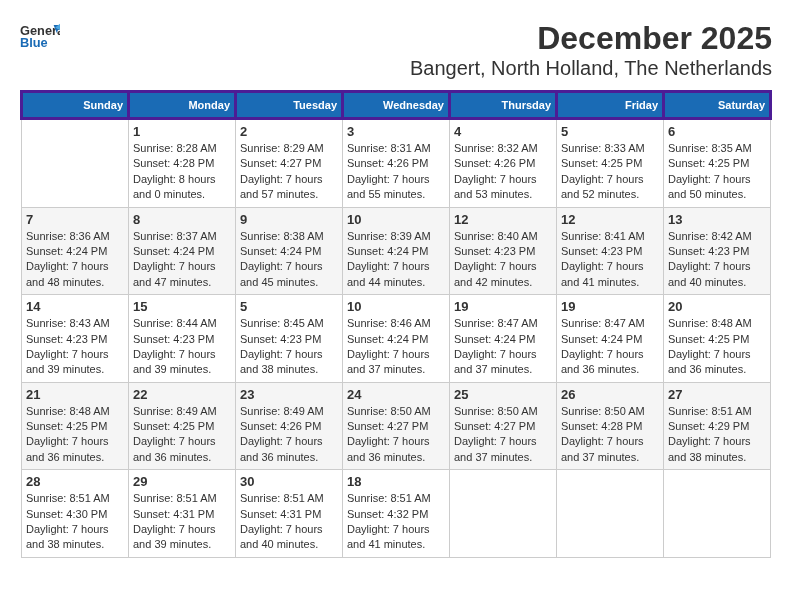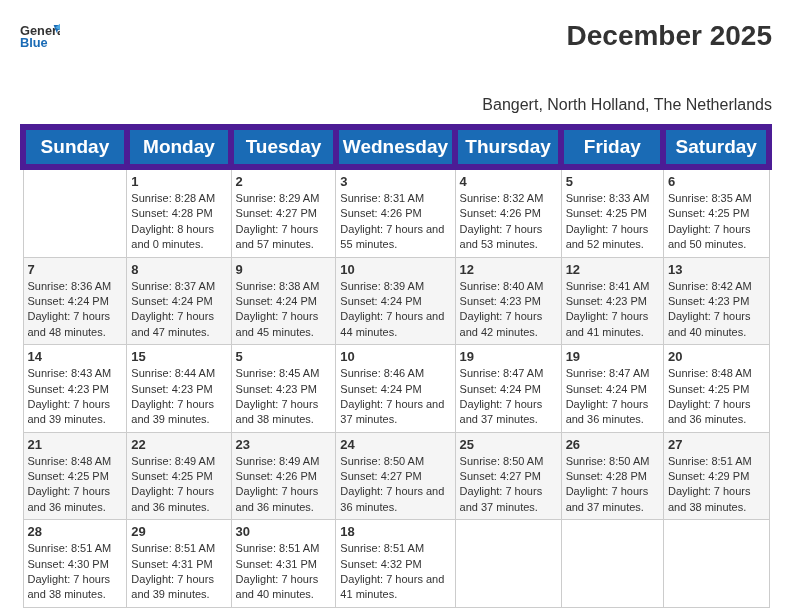--- a/index.html
+++ b/index.html
@@ -27,43 +27,42 @@
     }
     .logo-row {
       display: flex;
       align-items: center;
       gap: 4px;
     }
     .title-section {
       text-align: right;
     }
     .month-title {
-      font-size: 28px;
+      font-size: 32px;
       font-weight: bold;
       color: #333;
     }
     .location {
-      font-size: 16px;
+      font-size: 20px;
       color: #333;
       font-weight: normal;
-      margin-top: 44px;
     }
     .calendar {
       width: 100%;
       border-collapse: collapse;
       font-size: 11px;
     }
     .calendar th {
       background-color: #1a6bb5;
       color: #fff;
       padding: 6px 4px;
-      text-align: center;
-      font-size: 19px;
+      text-align: right;
+      font-size: 11px;
       font-weight: bold;
-      border: 6px solid #4c1d95;
+      border: 3px solid #4c1d95;
     }
     .calendar td {
       border: 1px solid #ccc;
       vertical-align: top;
       padding: 4px;
       width: 107px;
       min-height: 80px;
     }
     .day-number {
       font-size: 13px;

